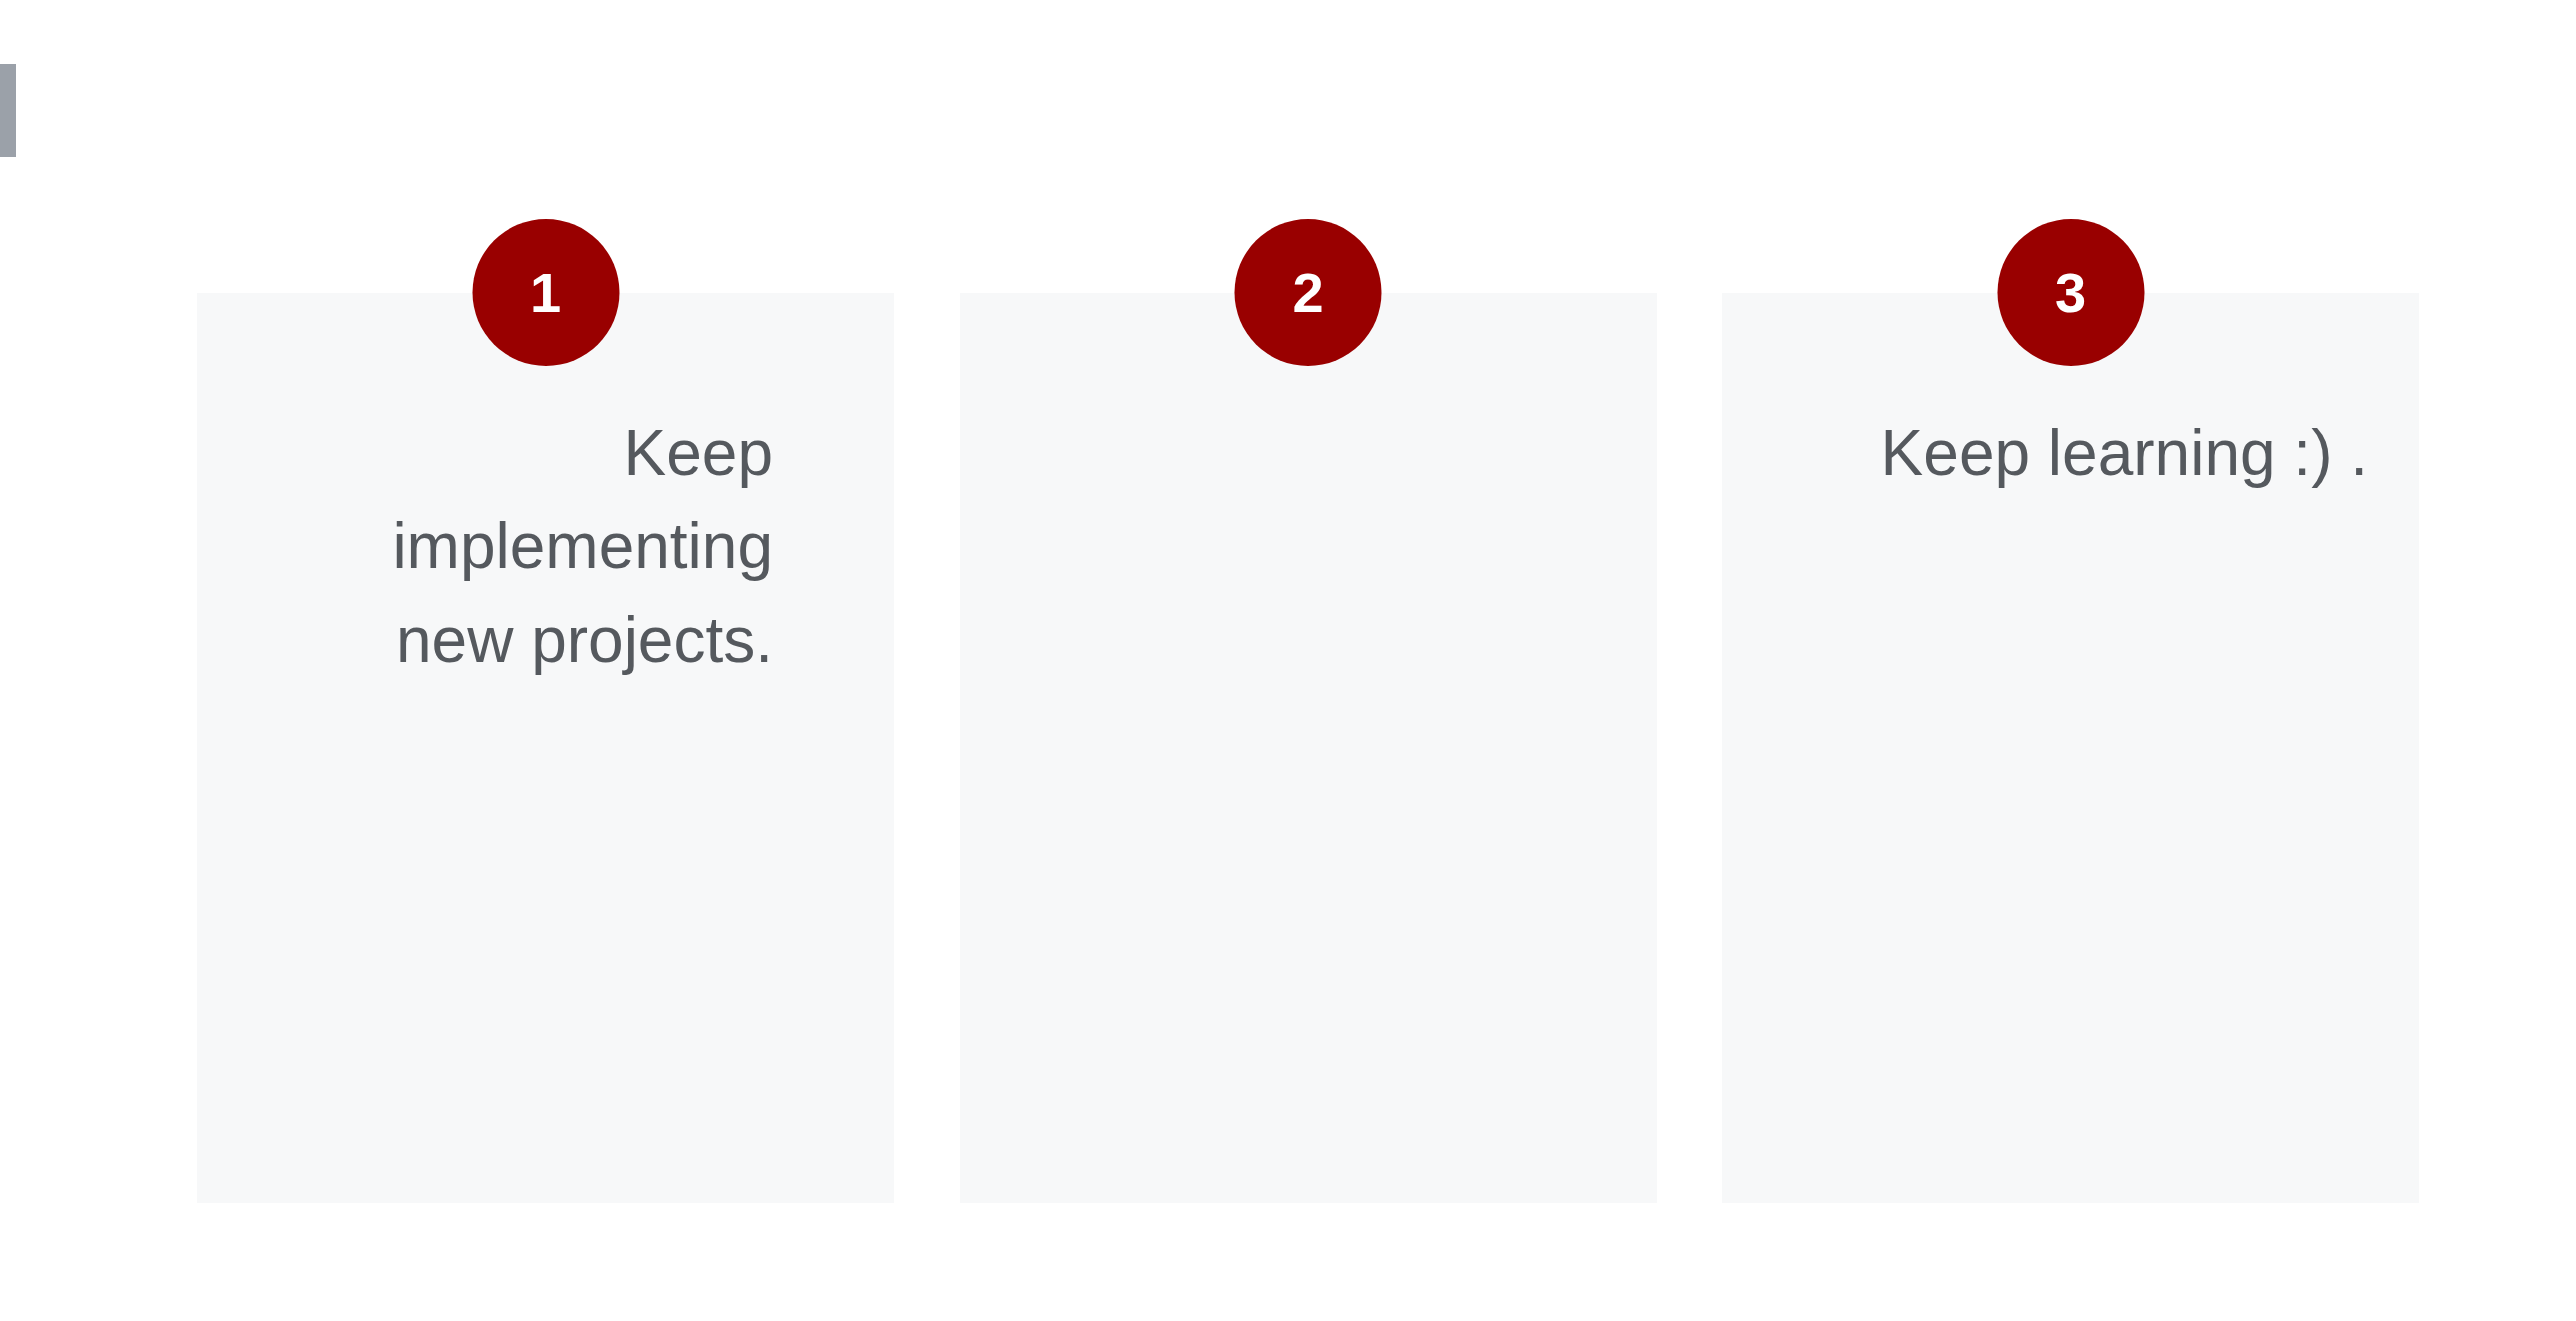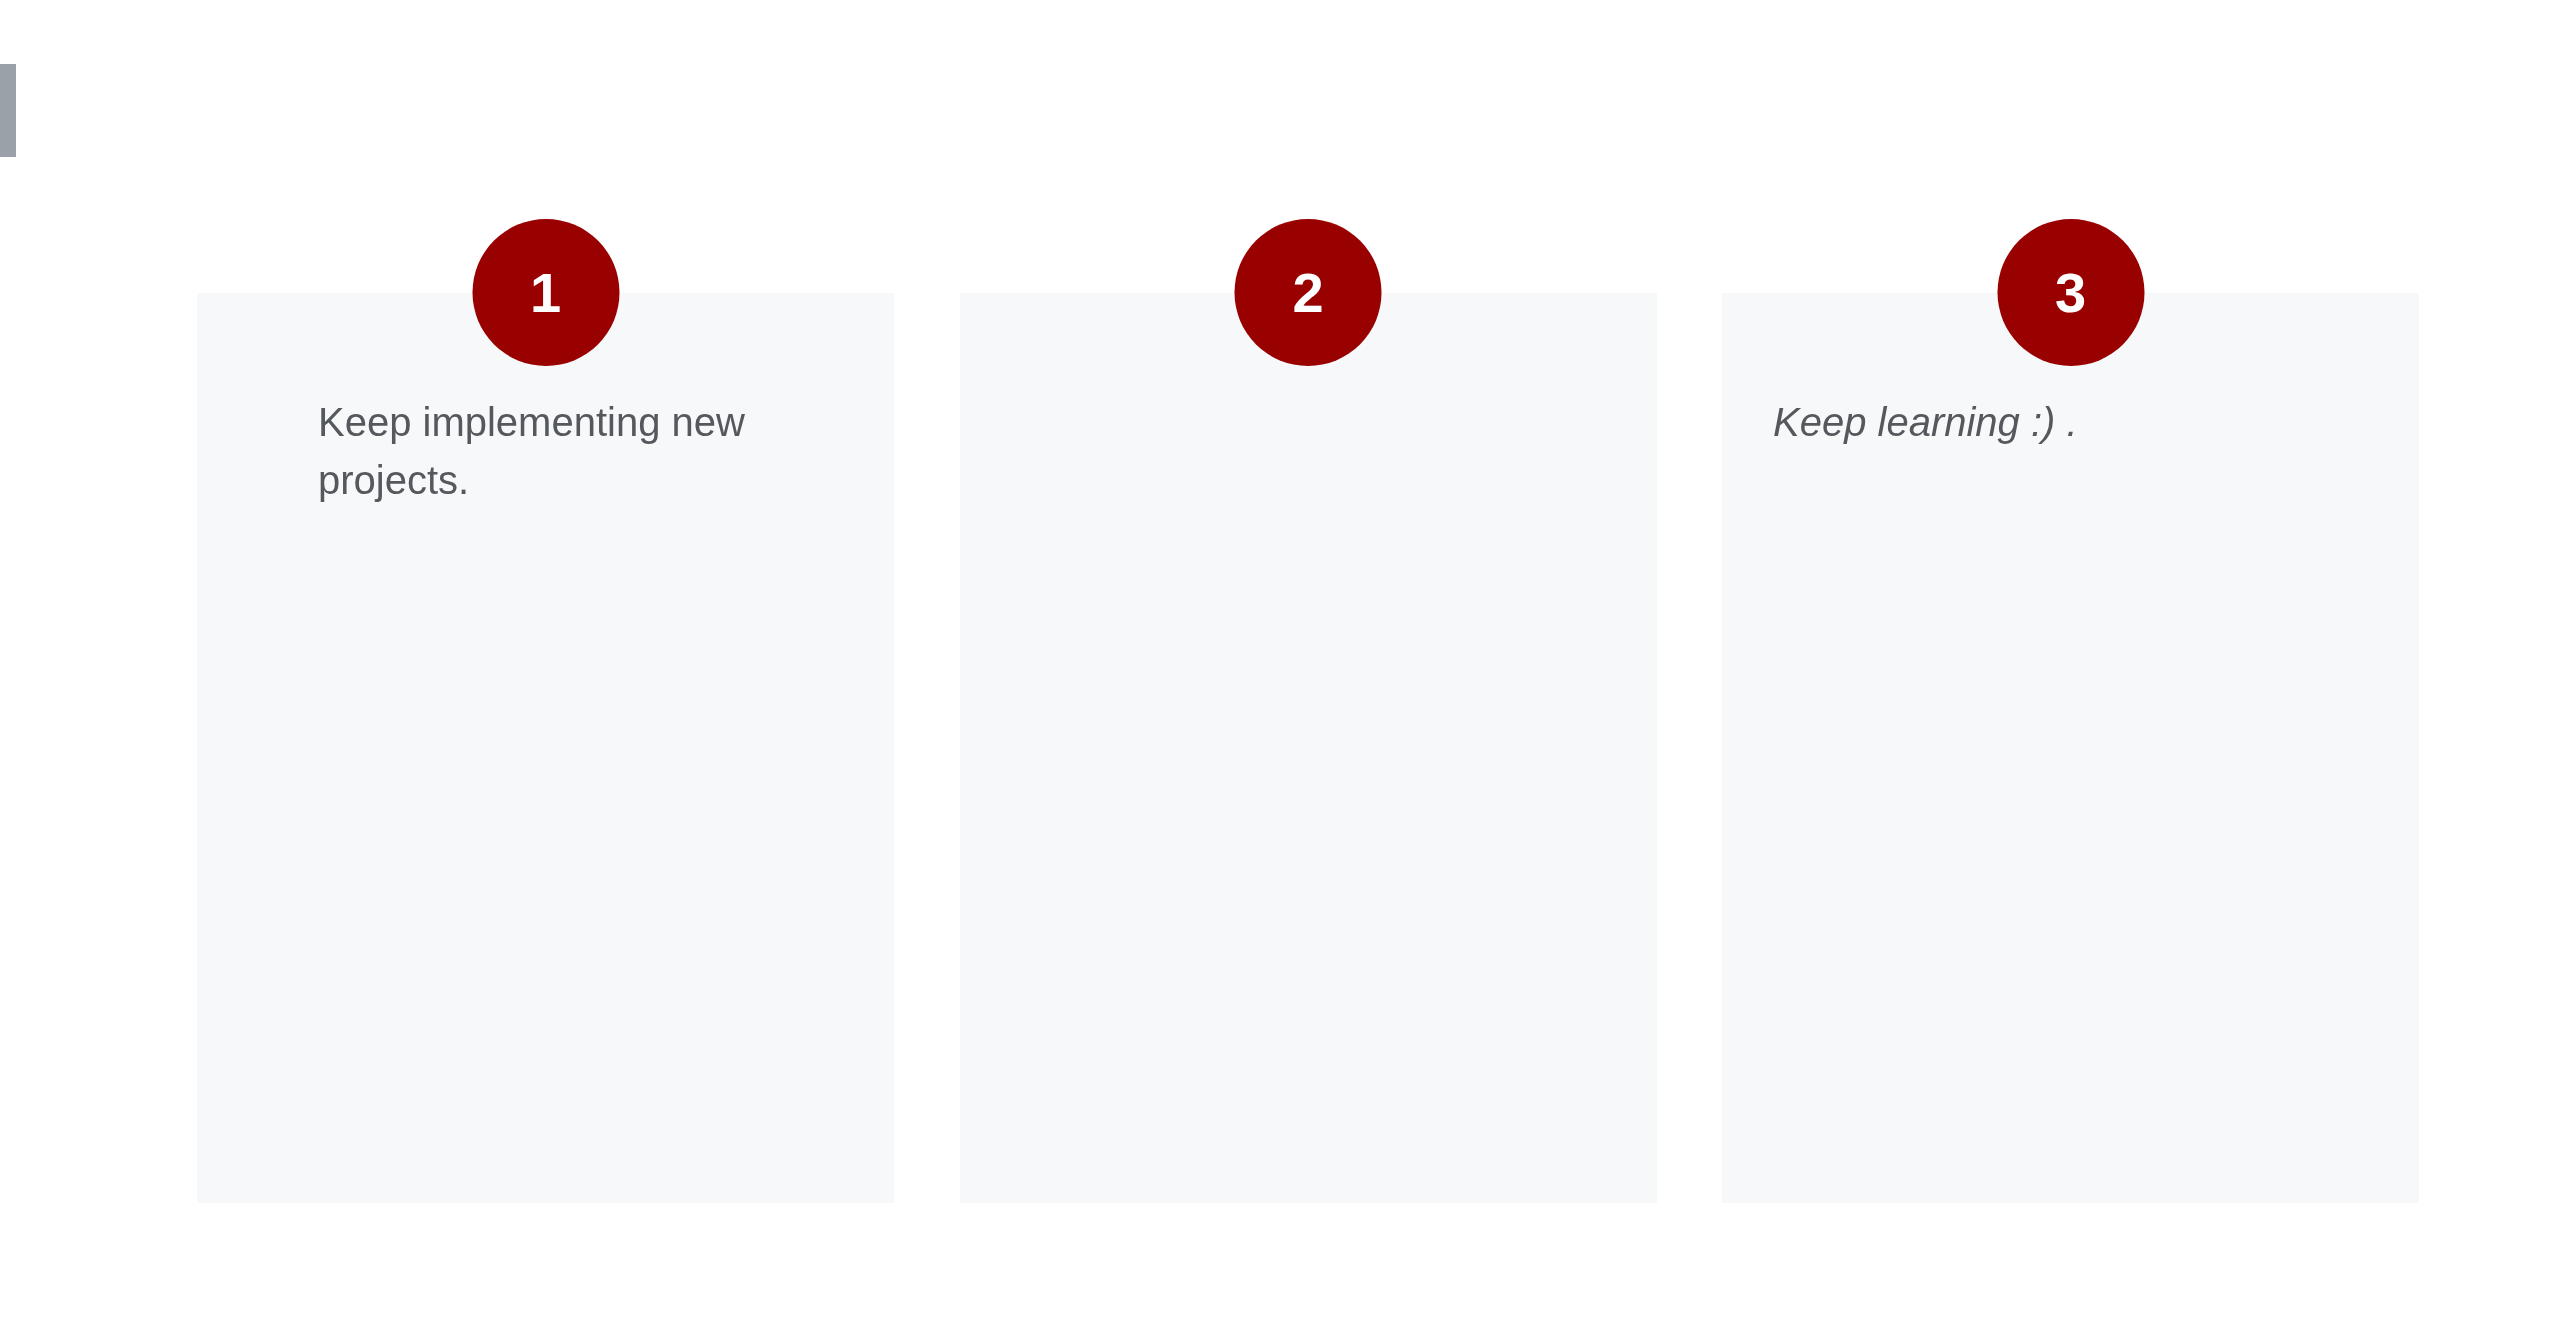--- a/index.html
+++ b/index.html
@@ -75,33 +75,33 @@
     justify-content: center;
     font-size: 56px;
     font-weight: bold;
     line-height: 1;
     letter-spacing: 0px;
     user-select: none;
   }
 
   .card-text {
     width: 100%;
-    text-align: left;
+    text-align: right;
     color: #55595e;
-    font-size: 40px;
+    font-size: 64px;
     line-height: 1.46;
     font-weight: 400;
-    margin: 0;
+    margin: 14px;
     word-wrap: break-word;
   }
 
   
   .card-1 .card-text { max-width: 455px; }
   .card-2 .card-text { max-width: 564px; }
-  .card-3 .card-text { max-width: 637px; font-style: italic; }
+  .card-3 .card-text { max-width: 637px; }
 </style>
 </head>
 <body>
 
 <div class="scrollbar-track">
   <div class="scrollbar-thumb"></div>
 </div>
 
 <div class="cards-region">
 

